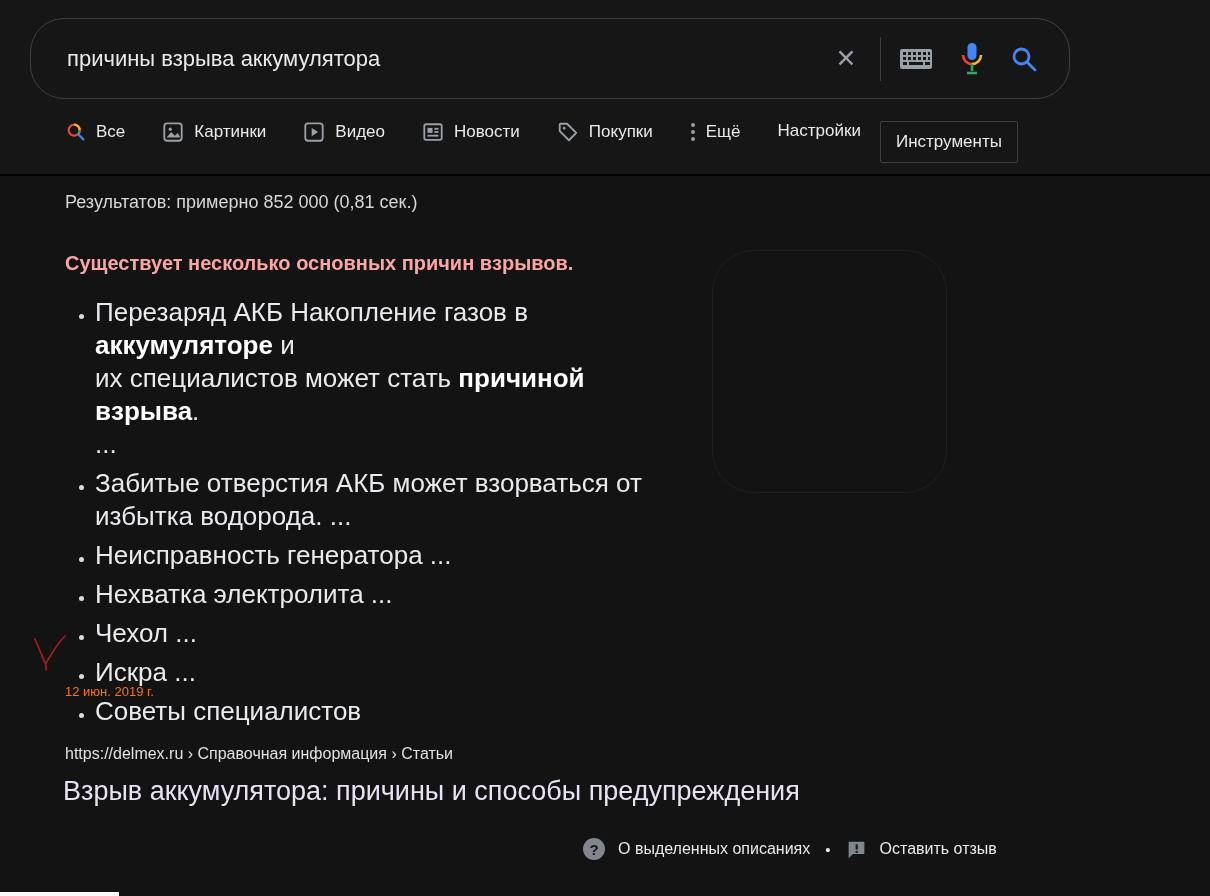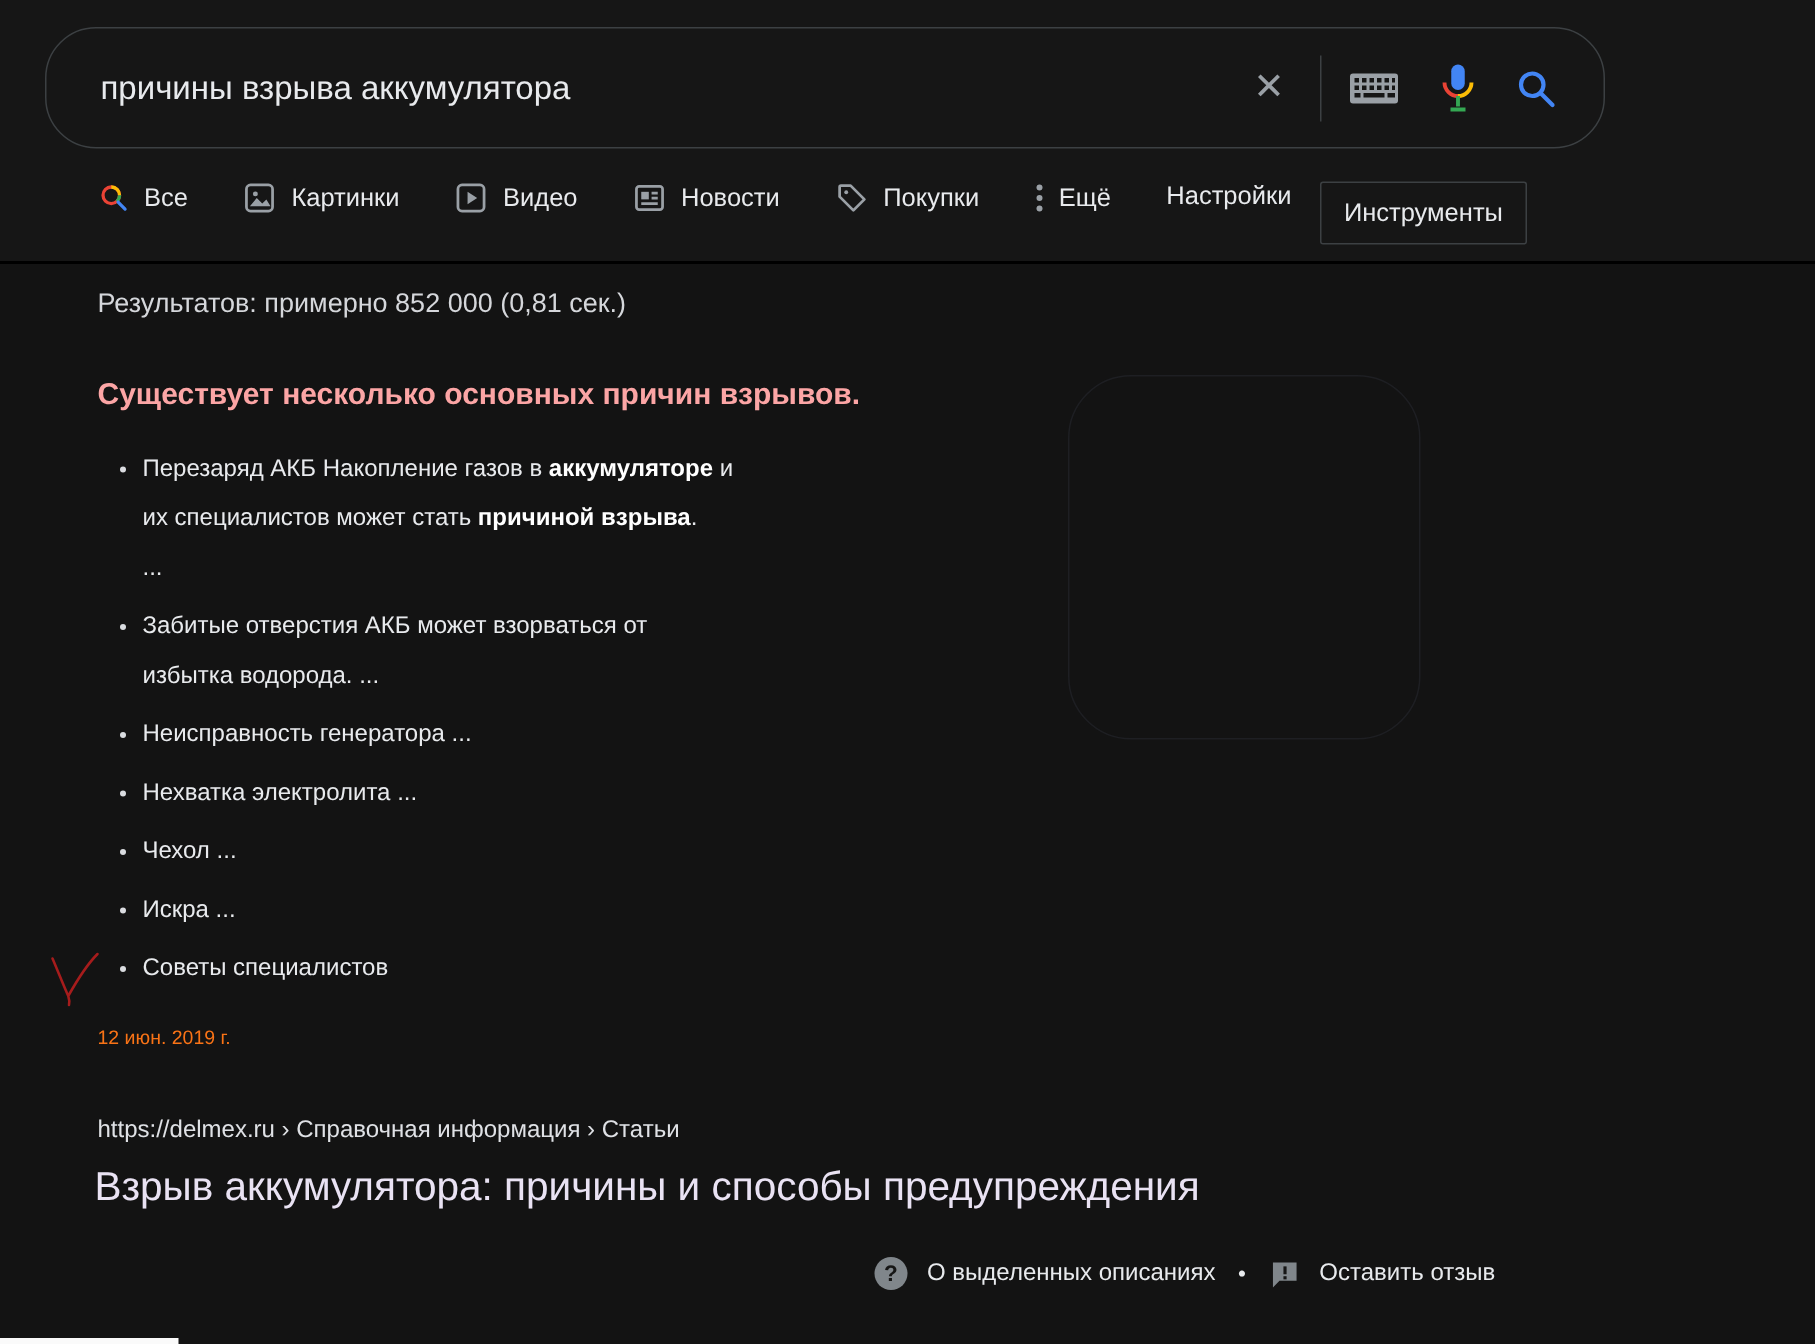--- a/index.html
+++ b/index.html
@@ -56,21 +56,21 @@
   }
   .snippet-heading {
     position:absolute; top:252px; left:65px;
     font-size:20px; font-weight:bold; color:#fca5a5;
   }
   .snippet-list {
     position:absolute; top:296px; left:65px; width:620px;
     list-style:disc; padding-left:30px;
   }
   .snippet-list li {
-    font-size:16px; line-height:33px; color:#e8eaed; margin-bottom:6px;
+    font-size:26px; line-height:33px; color:#e8eaed; margin-bottom:6px;
   }
   .snippet-list li::marker { color:#dadce0; font-size:16px; }
   .snippet-list b { font-weight:bold; color:#ffffff; }
   .snippet-date {
     position:absolute; top:684px; left:65px;
     font-size:13px; color:#f97316;
   }
   .result-breadcrumb {
     position:absolute; top:745px; left:65px;
     font-size:16px; color:#dfe1e5; cursor:pointer;

